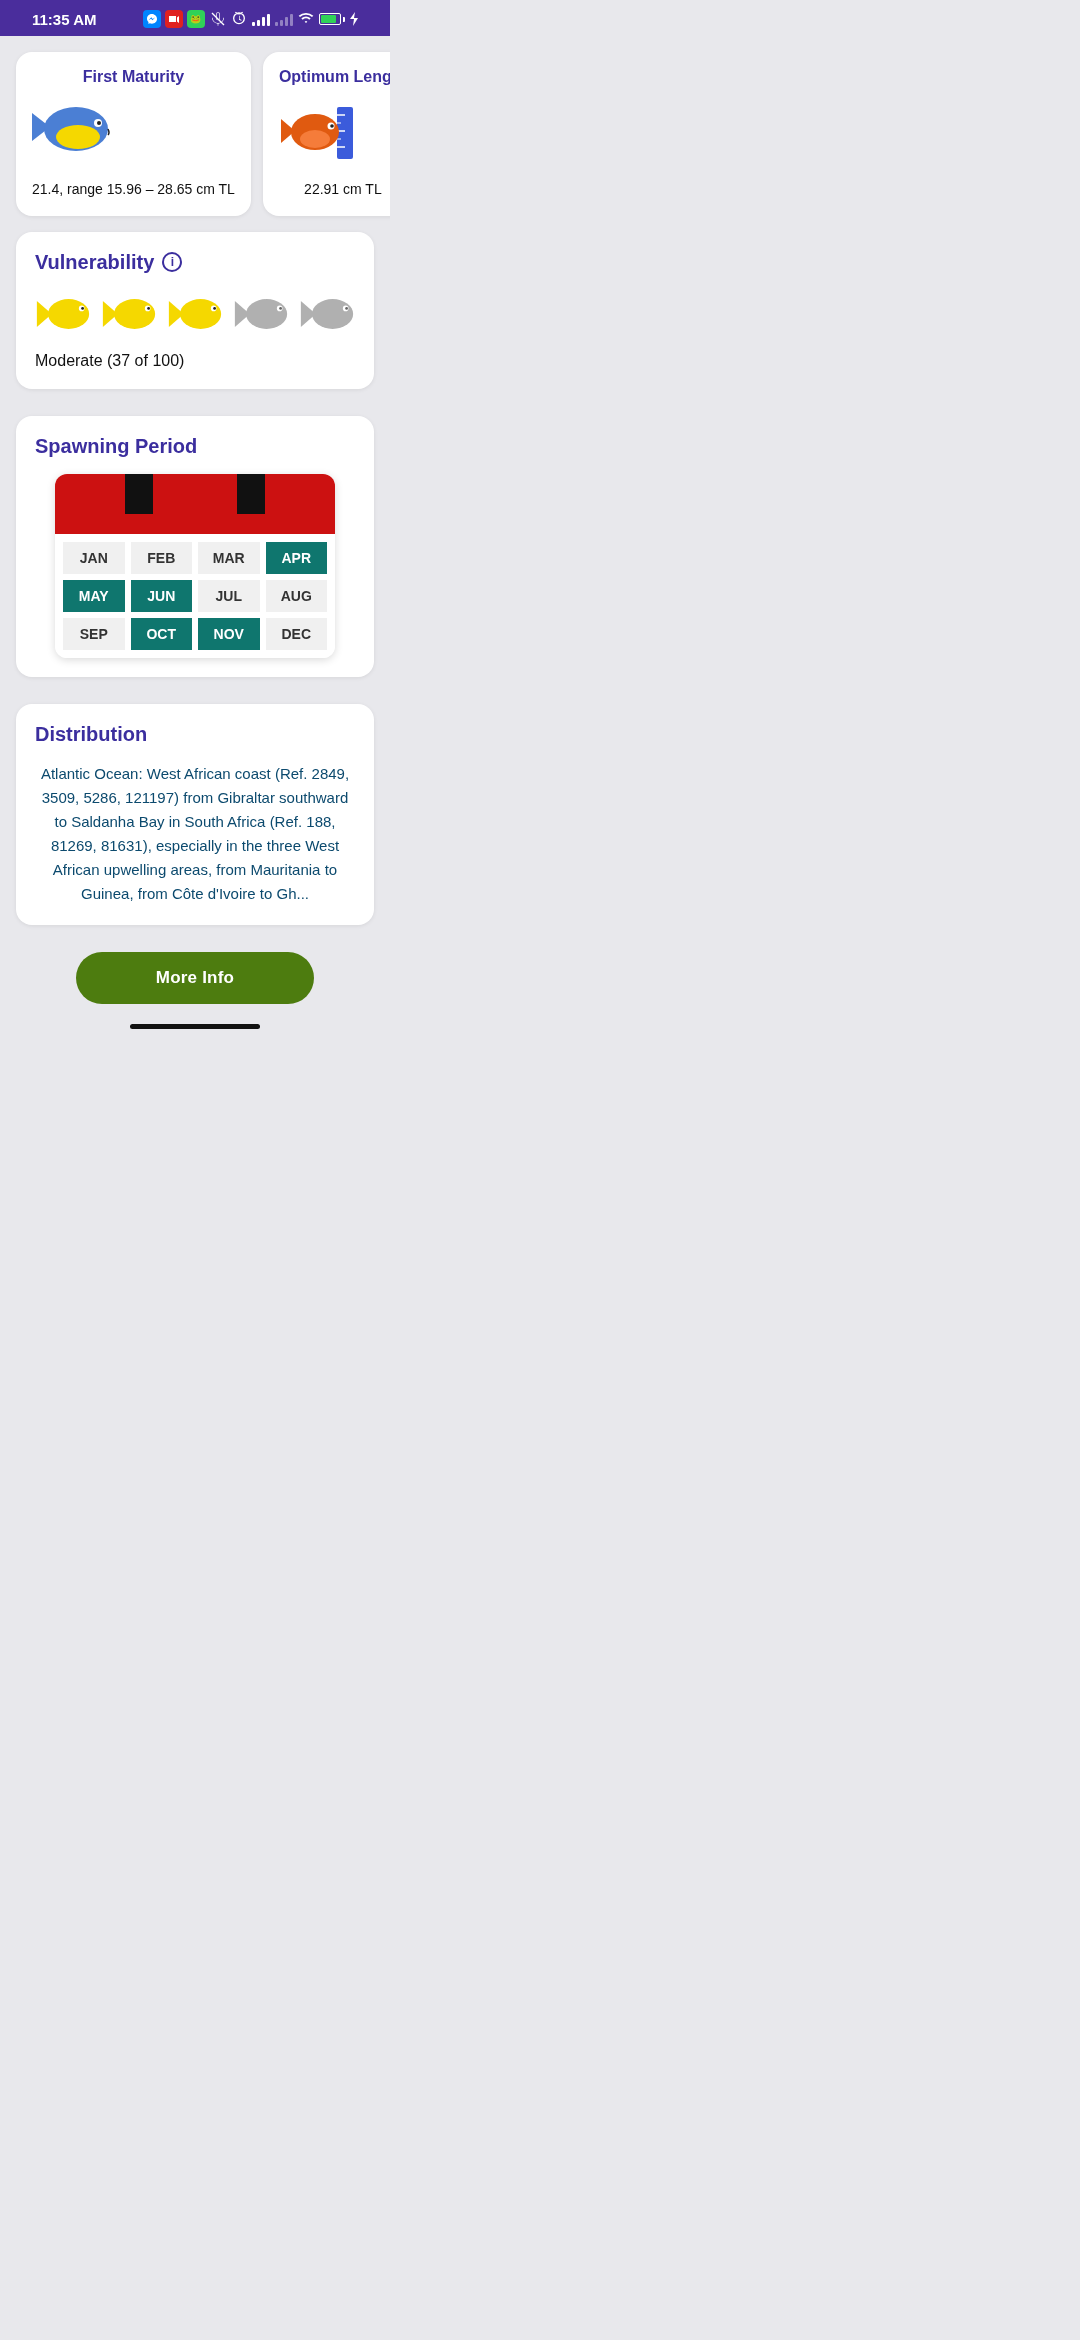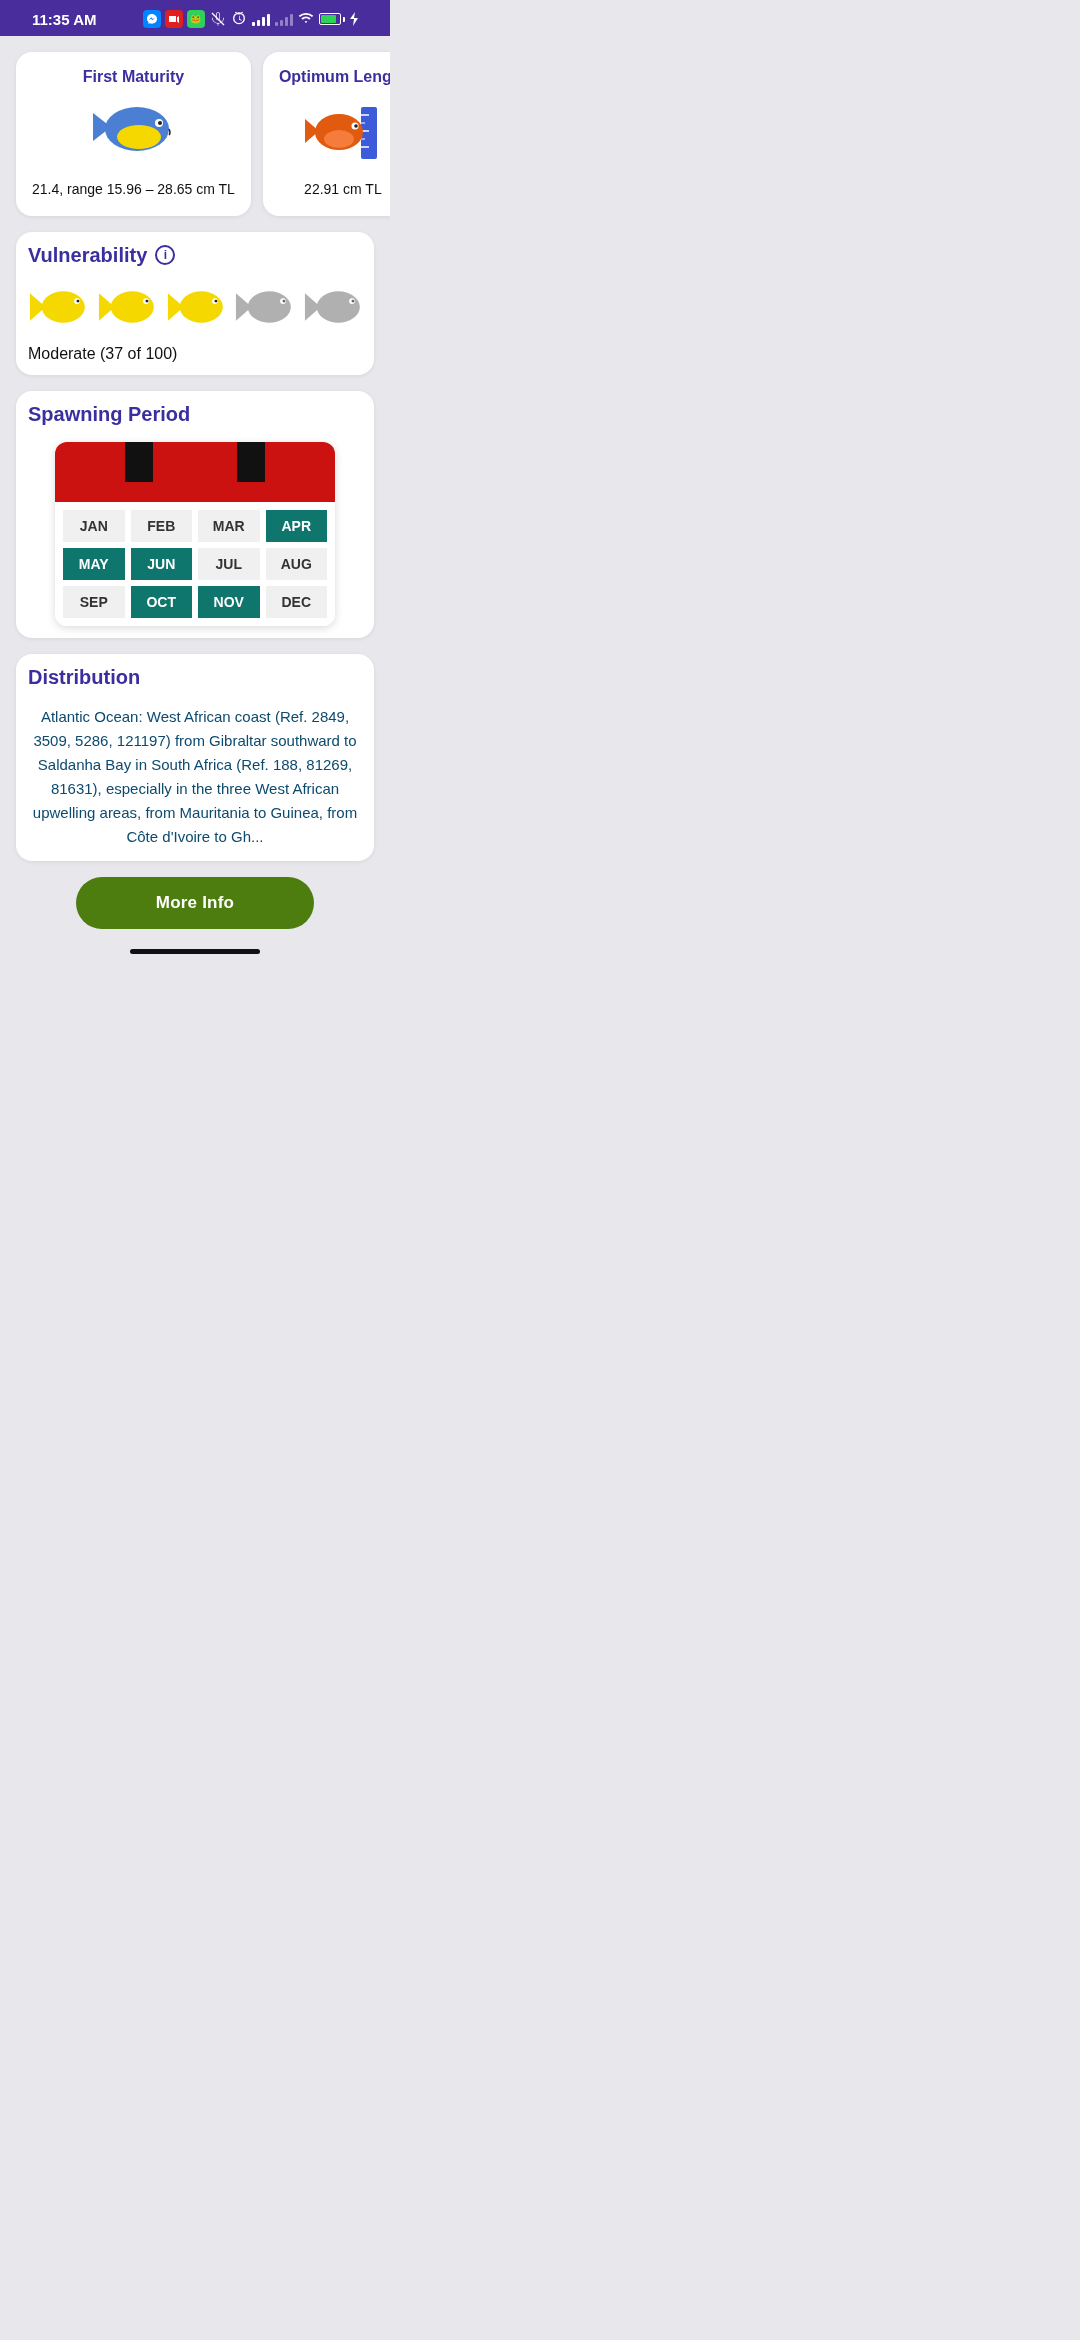--- a/index.html
+++ b/index.html
@@ -68,21 +68,20 @@
     .cards-scroll::-webkit-scrollbar { display: none; }
 
     .info-card {
       background: white;
       border-radius: 16px;
       padding: 16px;
       min-width: 160px;
       flex-shrink: 0;
       display: flex;
       flex-direction: column;
-      align-items: center;
       gap: 12px;
       box-shadow: 0 1px 4px rgba(0,0,0,0.08);
     }
 
     .card-title {
       color: #3b2e9e;
       font-size: 16px;
       font-weight: 600;
       text-align: center;
     }
@@ -101,22 +100,22 @@
       font-weight: 500;
       text-align: center;
       color: #111;
       line-height: 1.4;
     }
 
     
     .section-card {
       background: white;
       border-radius: 16px;
-      margin: 0 16px 16px;
-      padding: 12px;
+      margin: 0 16px 27px;
+      padding: 19px;
       box-shadow: 0 1px 4px rgba(0,0,0,0.08);
     }
 
     .section-title {
       color: #3b2e9e;
       font-size: 20px;
       font-weight: 700;
       margin-bottom: 16px;
       display: flex;
       align-items: center;

